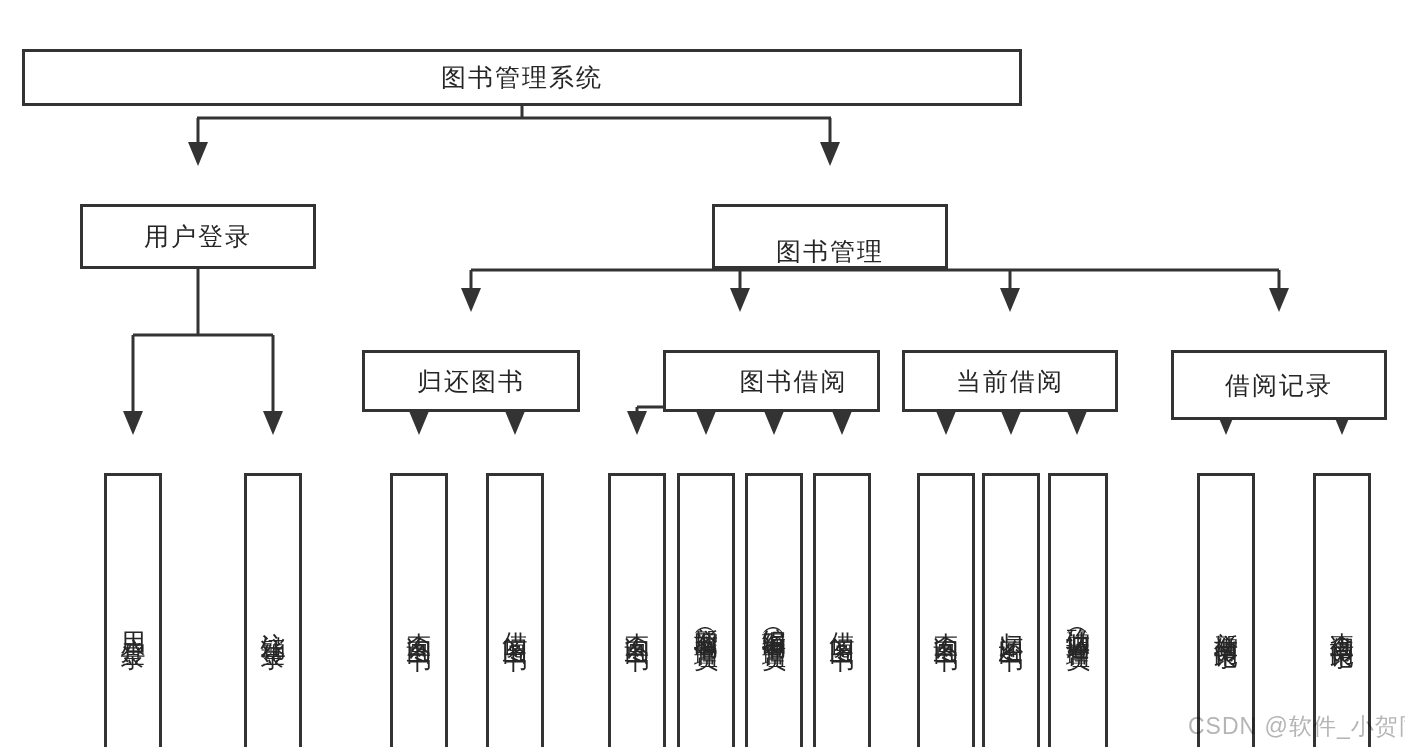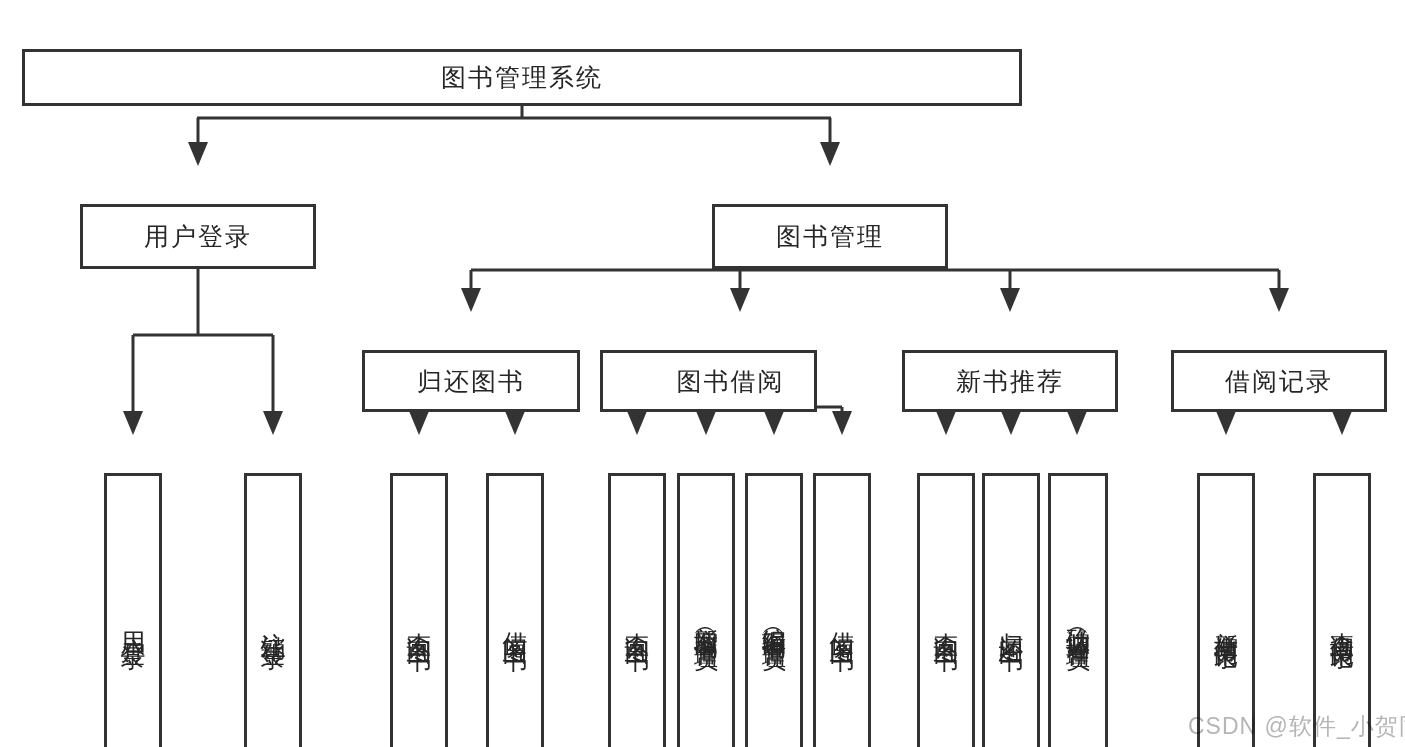--- a/index.html
+++ b/index.html
@@ -119,34 +119,34 @@
       <polygon points="1332,411 1352,411 1342,435" fill="#333333"></polygon>
     </svg>
 
   <div class="node h" style="left:22px;top:13px;width:1000px;height:57px;">
     <span>图书管理系统</span>
   </div>
 
   <div class="node h" style="left:80px;top:168px;width:236px;height:65px;">
     <span>用户登录</span>
   </div>
-  <div class="node h" style="left:712px;top:168px;width:236px;height:65px;">
+  <div class="node h" style="left:712px;top:168px;width:236px;height:65px;align-items:flex-end;">
     <span>图书管理</span>
   </div>
 
   <div class="node h" style="left:362px;top:314px;width:218px;height:62px;">
     <span>归还图书</span>
   </div>
-  <div class="node h" style="left:600px;top:314px;width:217px;height:62px;padding-left:44px;">
+  <div class="node h" style="left:663px;top:314px;width:217px;height:62px;padding-left:44px;">
     <span>图书借阅</span>
   </div>
   <div class="node h" style="left:902px;top:314px;width:216px;height:62px;">
-    <span>新书推荐</span>
+    <span>当前借阅</span>
   </div>
-  <div class="node h" style="left:1171px;top:314px;width:216px;height:62px;text-align:right;">
+  <div class="node h" style="left:1171px;top:314px;width:216px;height:70px;text-align:right;">
     <span>借阅记录</span>
   </div>
 
   <div class="node v" style="left:104px;top:437px;width:58px;height:297px;">
     <span>用户登录</span>
   </div>
   <div class="node v" style="left:244px;top:437px;width:58px;height:297px;">
     <span>注销登录</span>
   </div>
 

